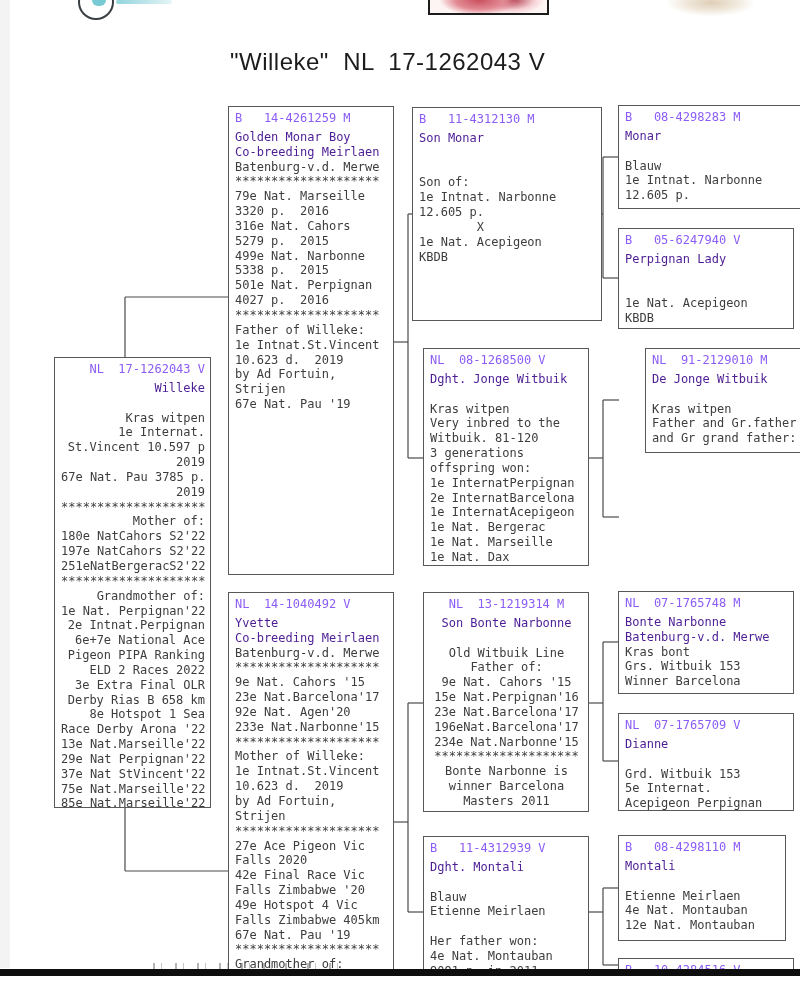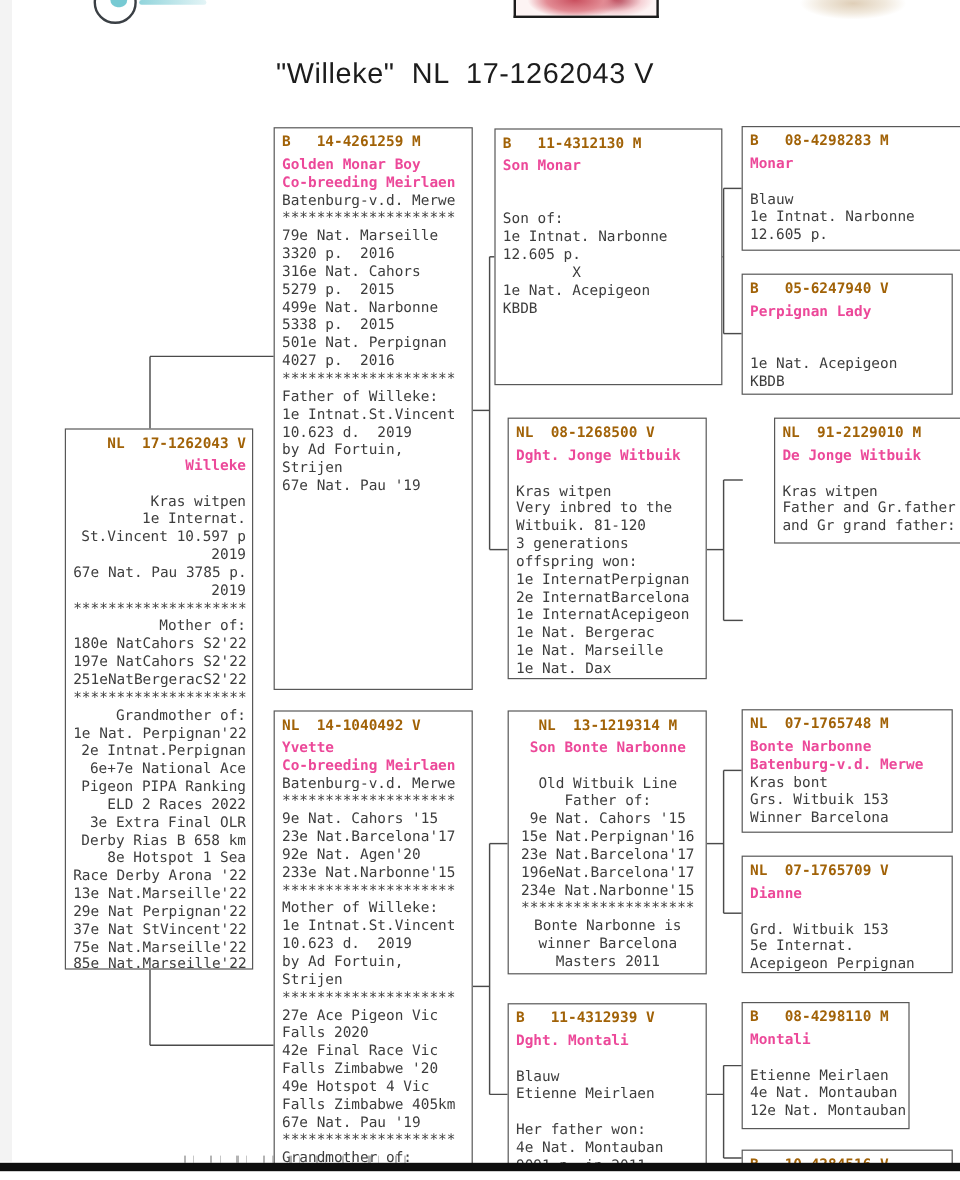--- a/index.html
+++ b/index.html
@@ -19,39 +19,39 @@
   svg.connectors line { stroke:#4a4a4a; stroke-width:1.2; }
 
   .pbox {
     position:absolute; z-index:2; box-sizing:border-box;
     background:#ffffff; border:1px solid #585858;
     padding:4px 5px 0 6px;
     font-family:"DejaVu Sans Mono", monospace;
     font-size:12px; line-height:14.85px; color:#3d3d3d;
     overflow:hidden;
   }
-  .band { color:#a16207; font-weight:bold; white-space:pre; margin-bottom:4px; }
+  .band { color:#8b5cf6; font-weight:normal; white-space:pre; margin-bottom:4px; }
   .ln   { white-space:pre; min-height:14.85px; }
-  .name { font-weight:bold; color:#ec4899; }
+  .name { font-weight:normal; color:#4c1d95; }
 
   
   #box-willeke            { left:54px;  top:357px; width:157px; height:451px;text-align:right; }
   #box-golden-monar-boy   { left:228px; top:106px; width:166px; height:469px; }
   #box-yvette             { left:228px; top:592px; width:166px; height:381px; }
   #box-son-monar          { left:412px; top:107px; width:190px; height:214px; }
   #box-dght-jonge-witbuik { left:423px; top:348px; width:166px; height:218px; }
   #box-son-bonte-narbonne { left:423px; top:592px; width:166px; height:220px;text-align:center; }
   #box-dght-montali       { left:423px; top:836px; width:166px; height:137px; }
   #box-monar              { left:618px; top:105px; width:204px; height:104px; }
   #box-perpignan-lady     { left:618px; top:228px; width:176px; height:101px; }
   #box-de-jonge-witbuik   { left:618px; top:348px; width:208px; height:105px;margin-left:27px; }
   #box-marie              { left:618px; top:468px; width:176px; height:100px; }
   #box-bonte-narbonne     { left:618px; top:591px; width:176px; height:103px; }
   #box-dianne             { left:618px; top:713px; width:176px; height:98px; }
-  #box-montali            { left:618px; top:835px; width:140px; height:106px; }
+  #box-montali            { left:618px; top:835px; width:168px; height:106px; }
   #box-partial-bottom     { left:618px; top:958px; width:176px; height:15px; }
 
   
   .edge-strip { position:absolute; left:0; top:0; width:10px; height:968px; background:#f3f3f3; z-index:0; }
   .logo-circle {
     position:absolute; left:78px; top:-16px; width:32px; height:32px;
     border:2.5px solid #3a3f44; border-radius:50%; z-index:3; background:#fff;
   }
   .logo-accent {
     position:absolute; left:92px; top:0px; width:14px; height:6px;

